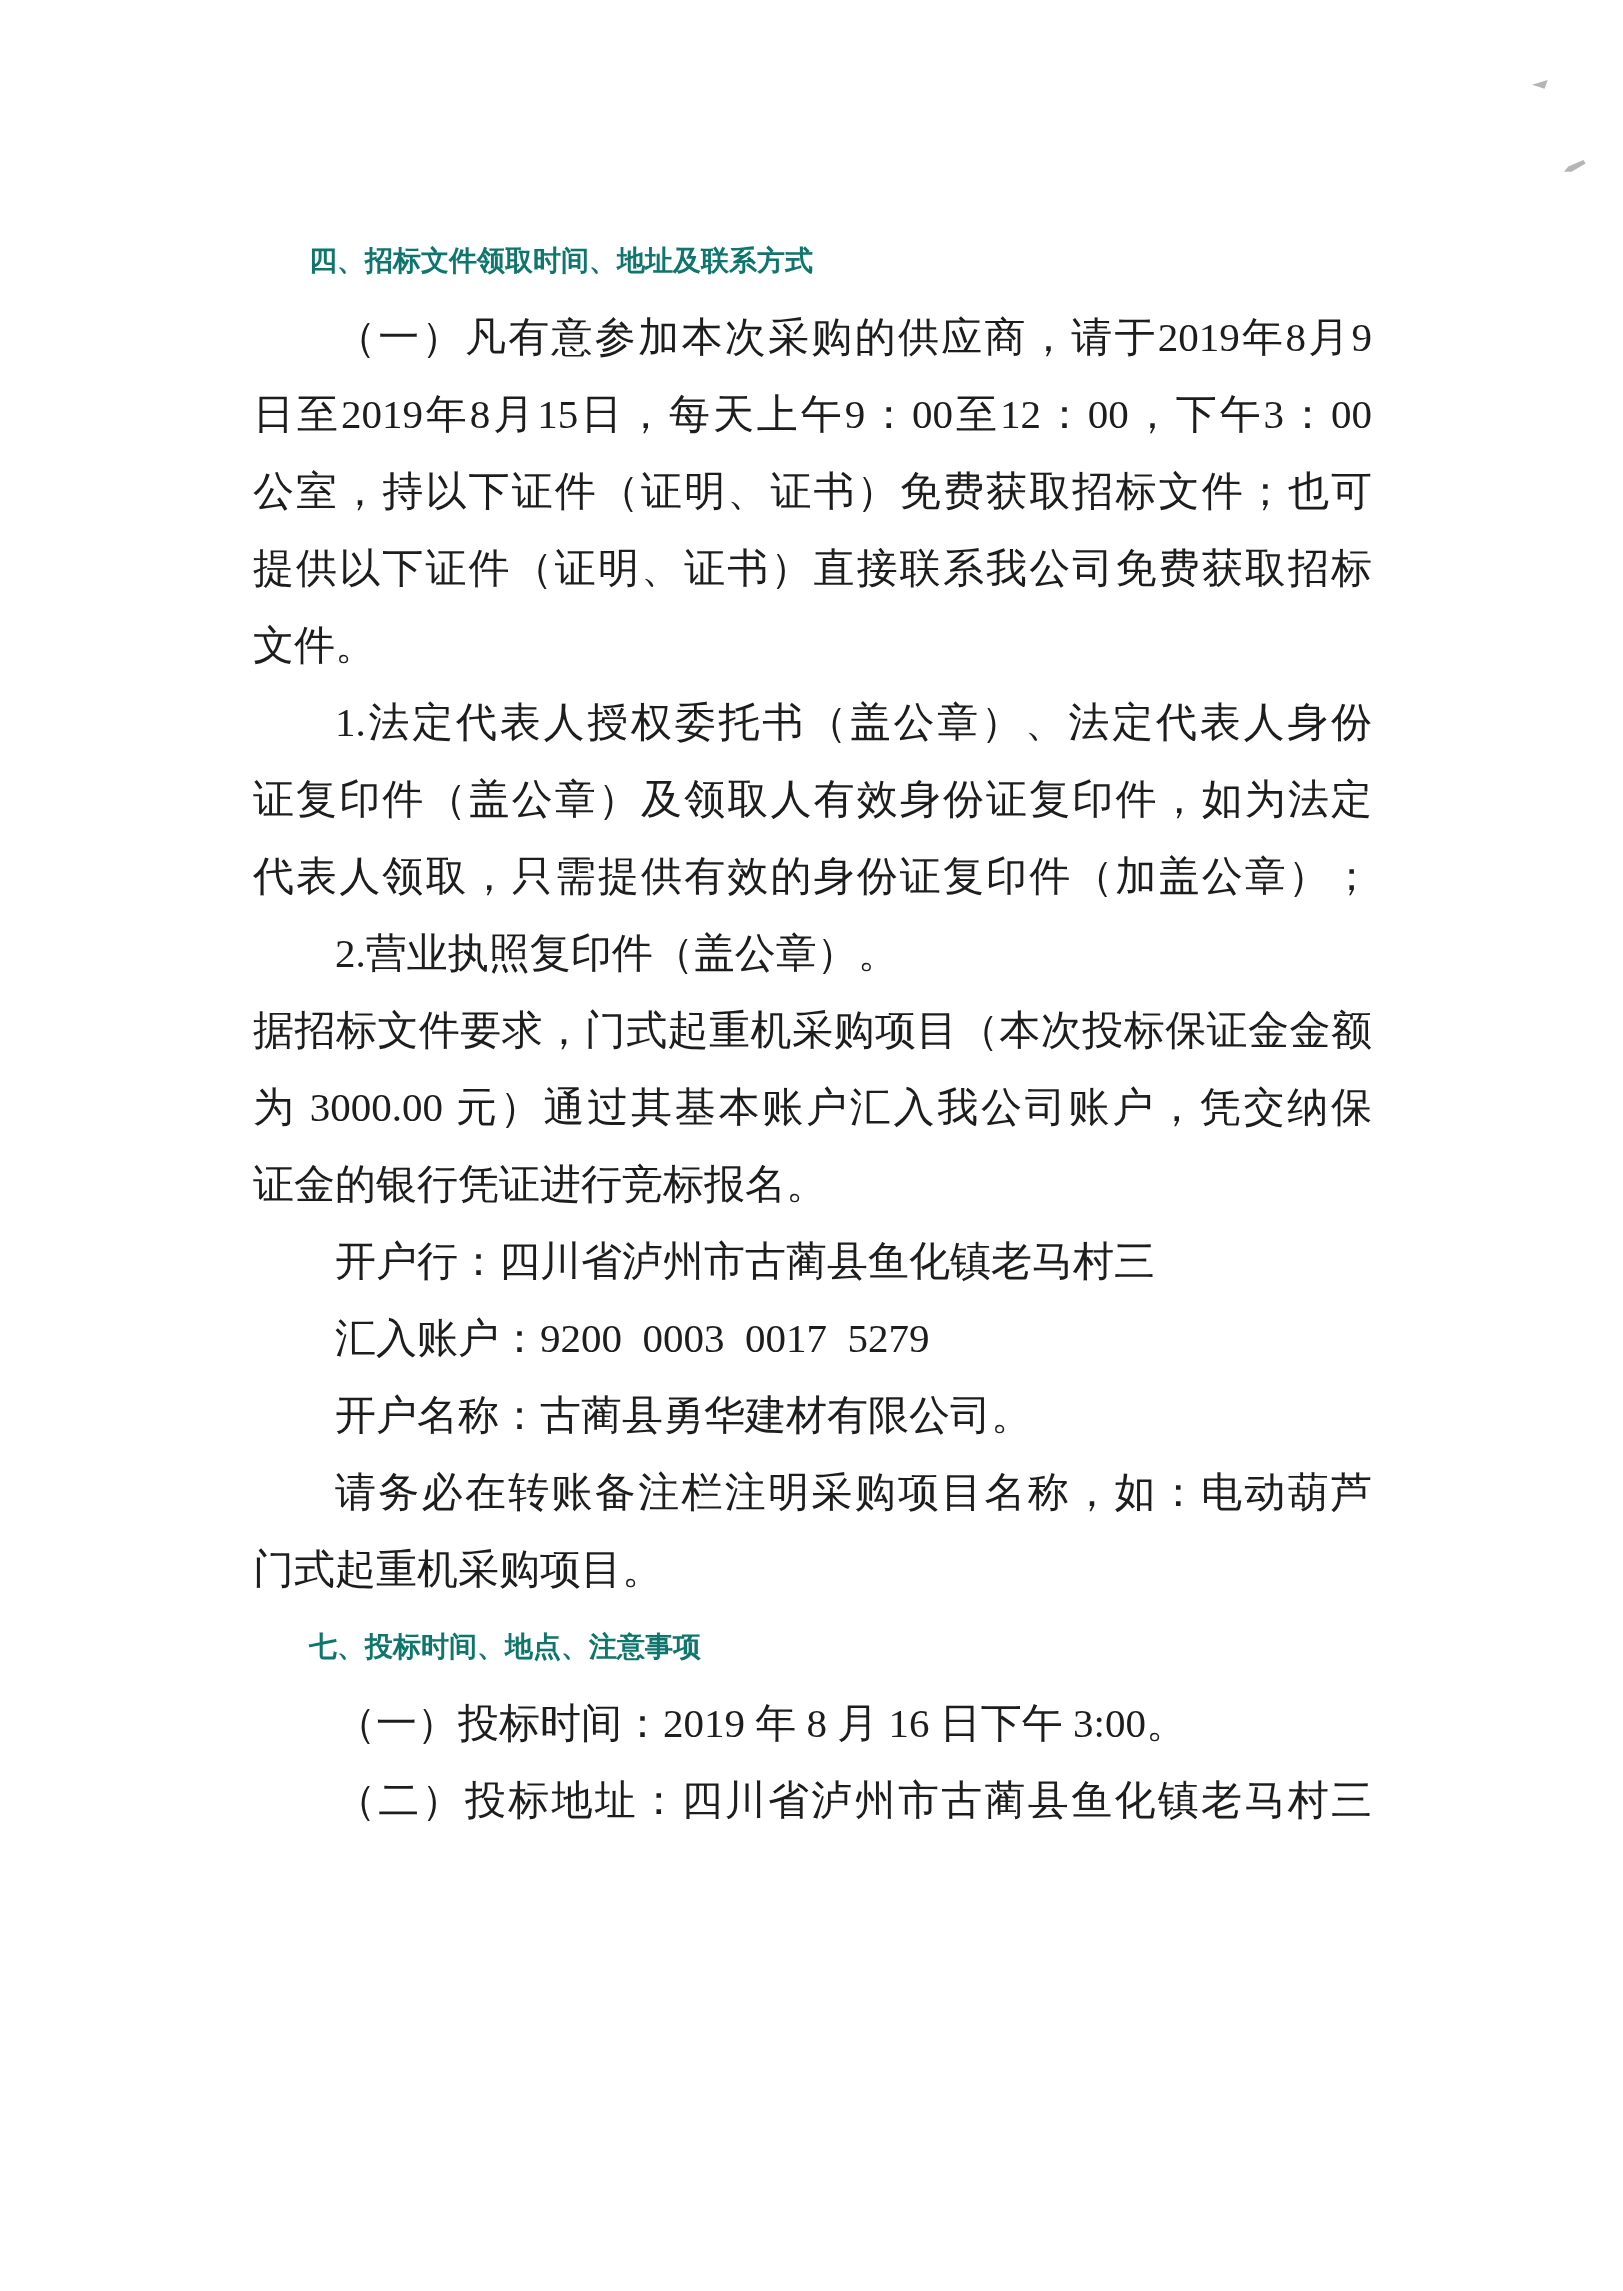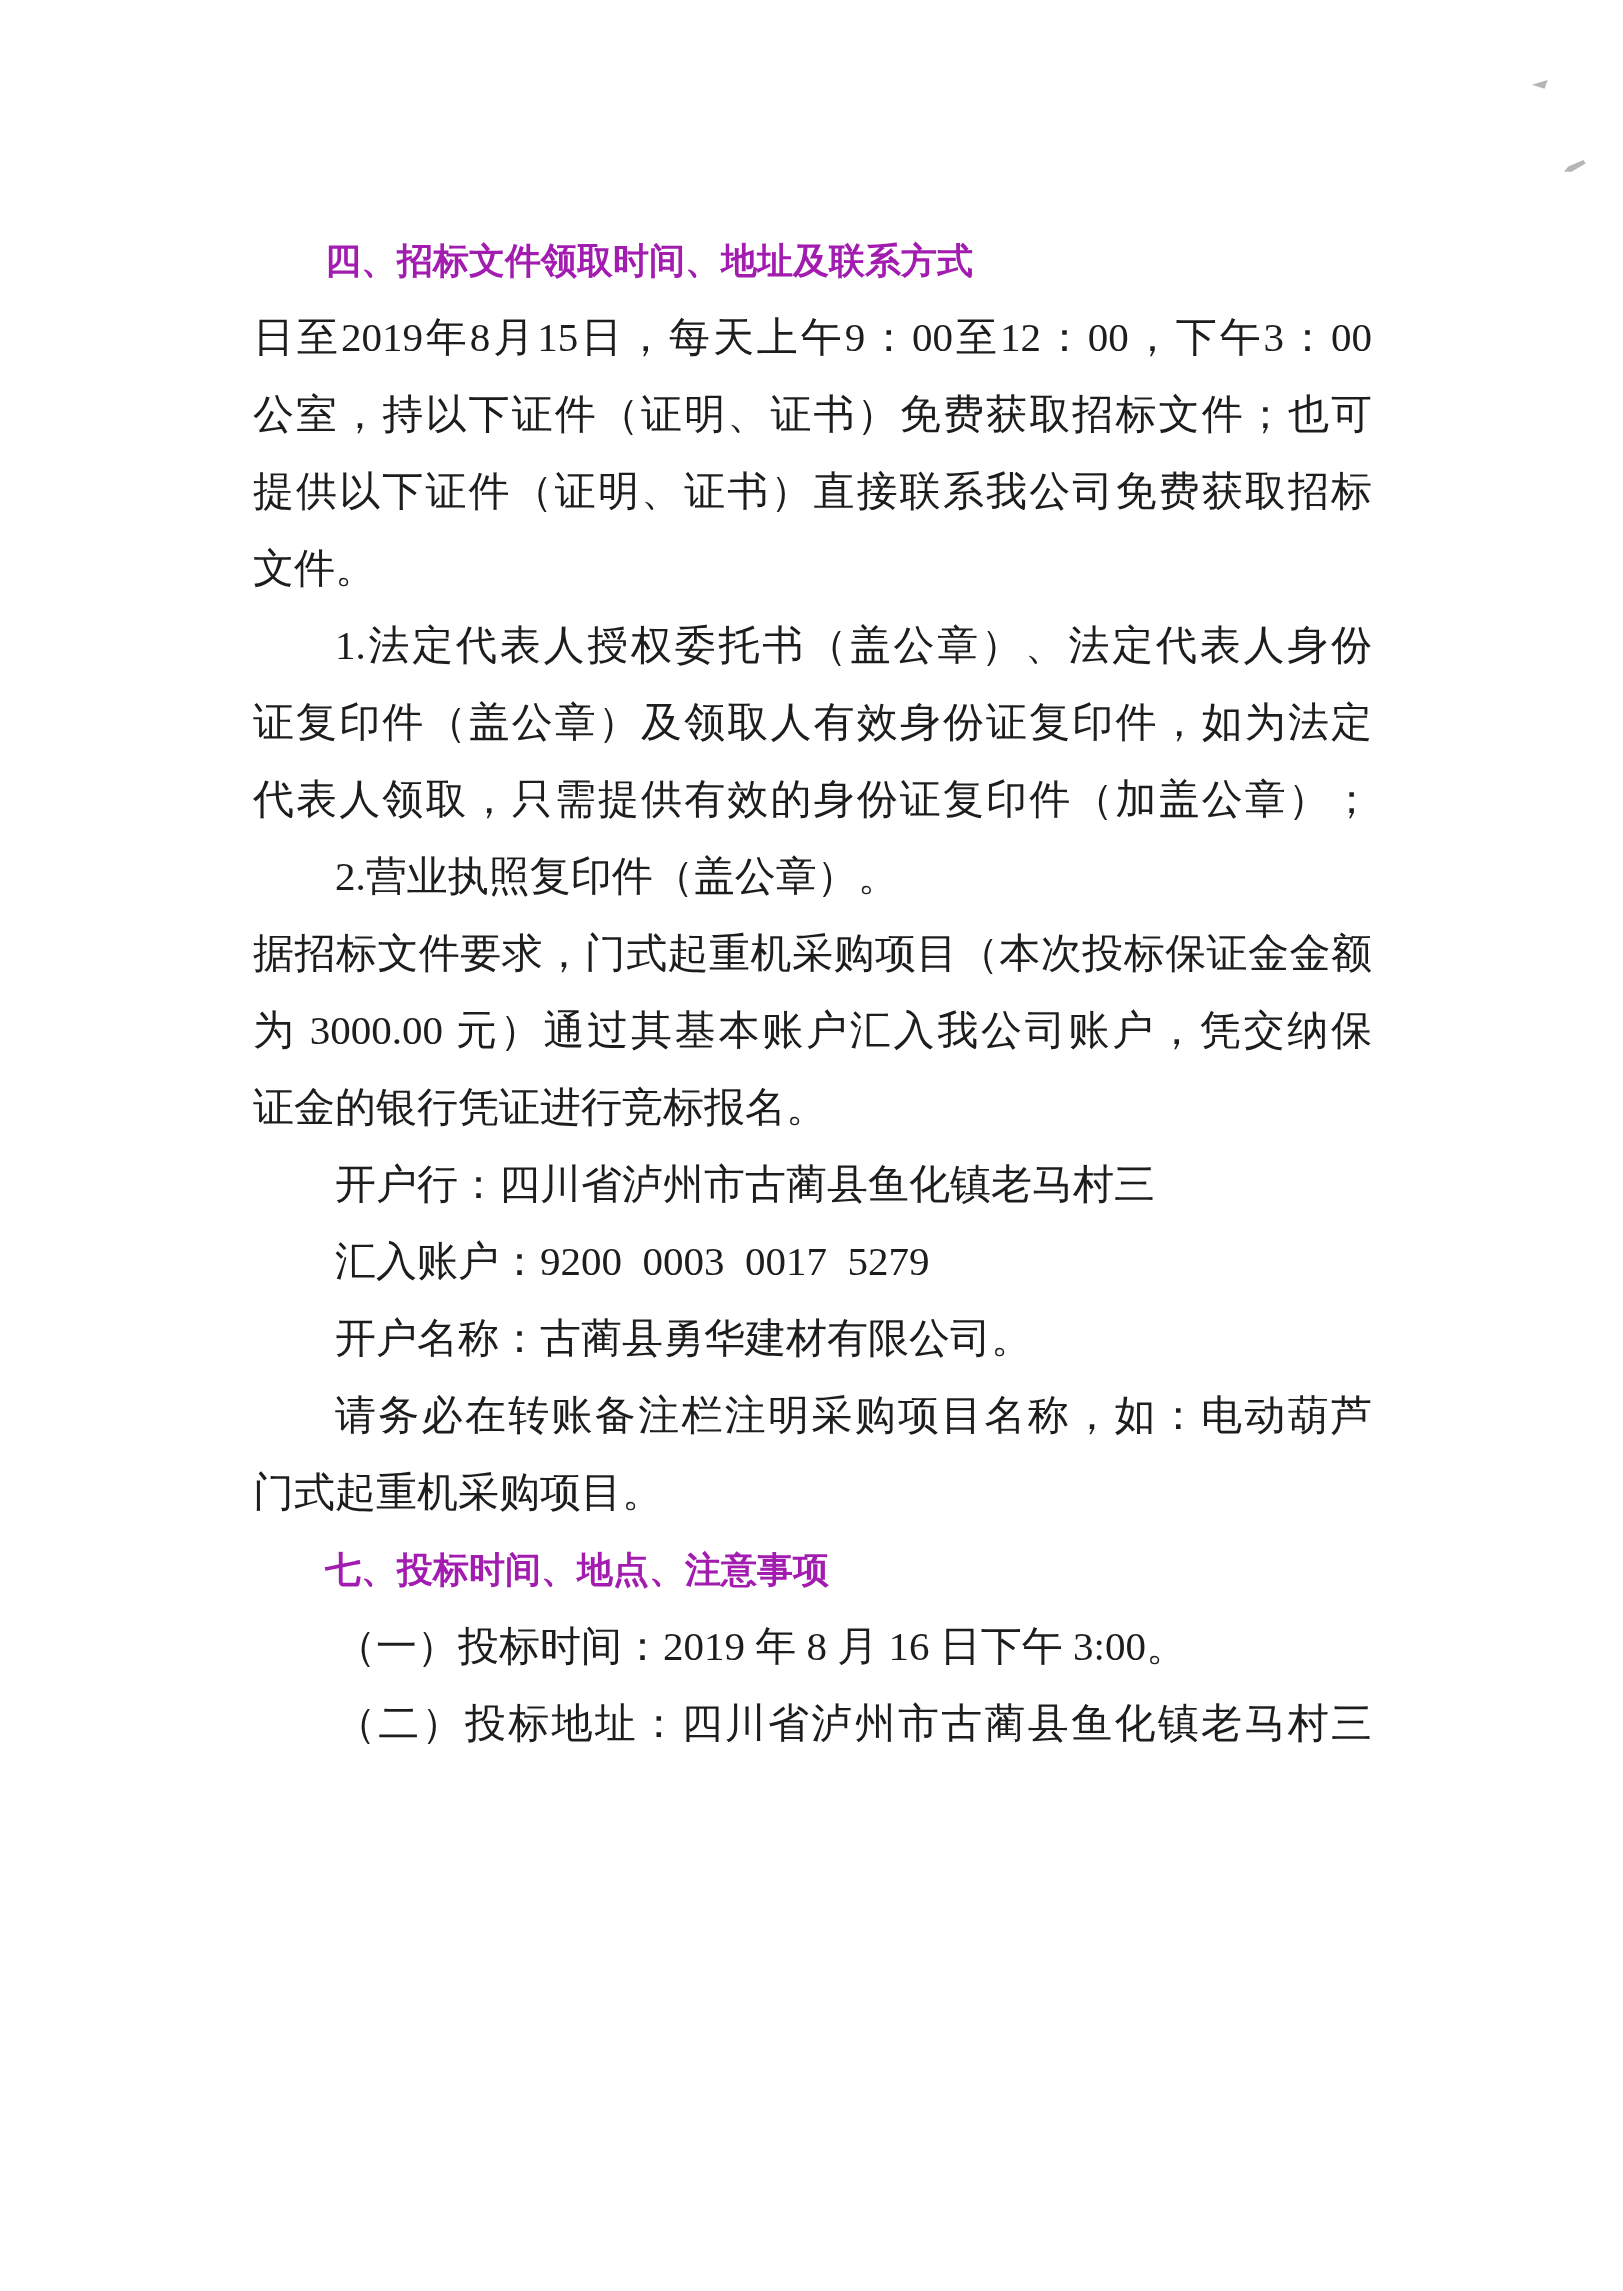--- a/index.html
+++ b/index.html
@@ -19,21 +19,21 @@
   }
   .ln{
     height:77px;line-height:77px;
     white-space:pre-wrap;
     overflow:visible;
   }
   .ind{text-indent:2em;}
   .just{text-align:justify;text-align-last:justify;}
   .h{
     font-family:"Liberation Sans","DejaVu Sans",sans-serif;
-    font-weight:bold;font-size:36px;color:#a21caf;
+    font-weight:bold;font-size:28px;color:#0f766e;
   }
   .b{font-weight:bold;color:#141414;}
   
   .speck{position:absolute;background:#8d8d8d;opacity:.65;}
   .speck1{
     left:1532px;top:80px;width:15.7px;height:8.8px;
     clip-path:polygon(0 55%,100% 0,80% 100%,30% 70%);
   }
   .speck2{
     left:1564px;top:160px;width:21.6px;height:11.8px;
@@ -43,20 +43,21 @@
 </head>
 <body style="background: rgb(255, 255, 255);">
 
 <div class="page">
 
   <div class="speck speck1"></div>
   <div class="speck speck2"></div>
 
   <div class="doc" style="color: rgb(29, 29, 29);">
     <div class="ln h ind">四、招标文件领取时间、地址及联系方式</div>
+    <div class="ln ind just">（一）凡有意参加本次采购的供应商，请于2019年8月9</div>
     <div class="ln just">日至2019年8月15日，每天上午9：00至12：00，下午3：00</div>
     <div class="ln just">公室，持以下证件（证明、证书）免费获取招标文件；也可</div>
     <div class="ln just">提供以下证件（证明、证书）直接联系我公司免费获取招标</div>
     <div class="ln">文件。</div>
     <div class="ln ind just">1.法定代表人授权委托书（盖公章）、法定代表人身份</div>
     <div class="ln just">证复印件（盖公章）及领取人有效身份证复印件，如为法定</div>
     <div class="ln just">代表人领取，只需提供有效的身份证复印件（加盖公章）；</div>
     <div class="ln ind">2.营业执照复印件（盖公章）。</div>
     <div class="ln just">据招标文件要求，门式起重机采购项目（本次投标保证金金额</div>
     <div class="ln just">为 3000.00 元）通过其基本账户汇入我公司账户，凭交纳保</div>

